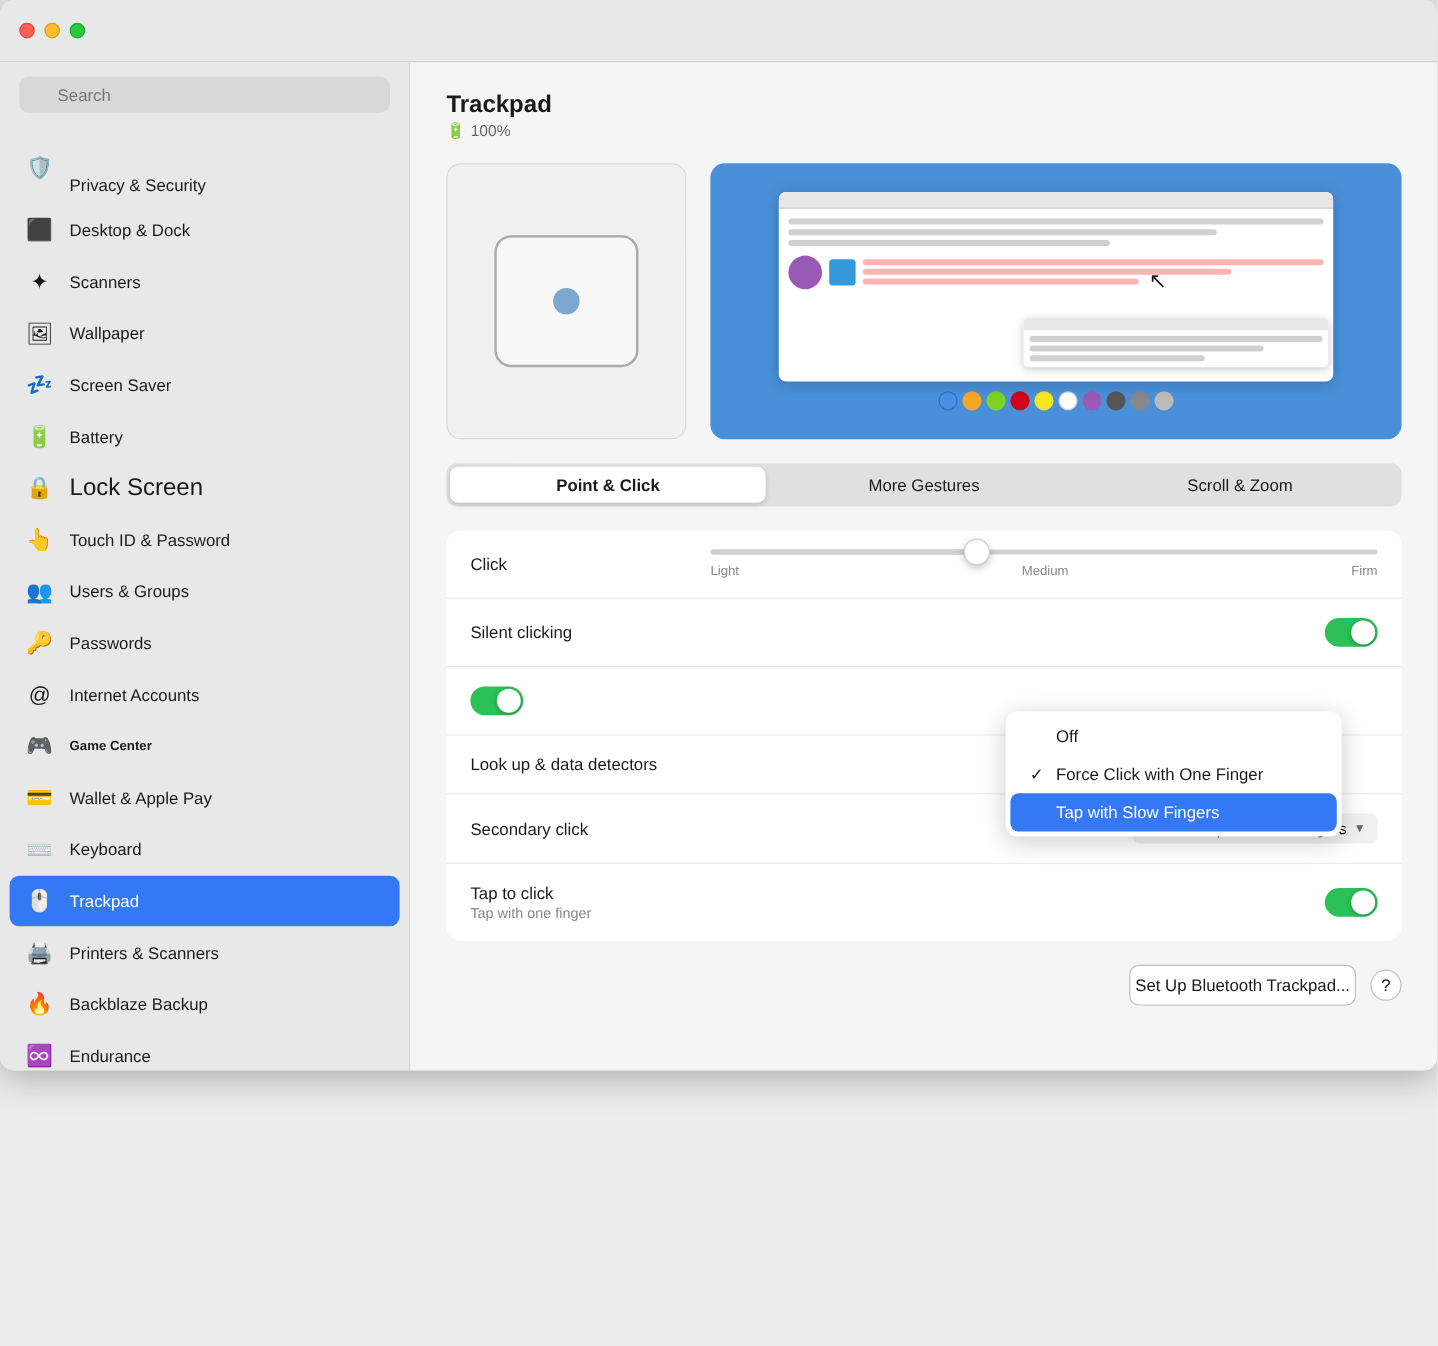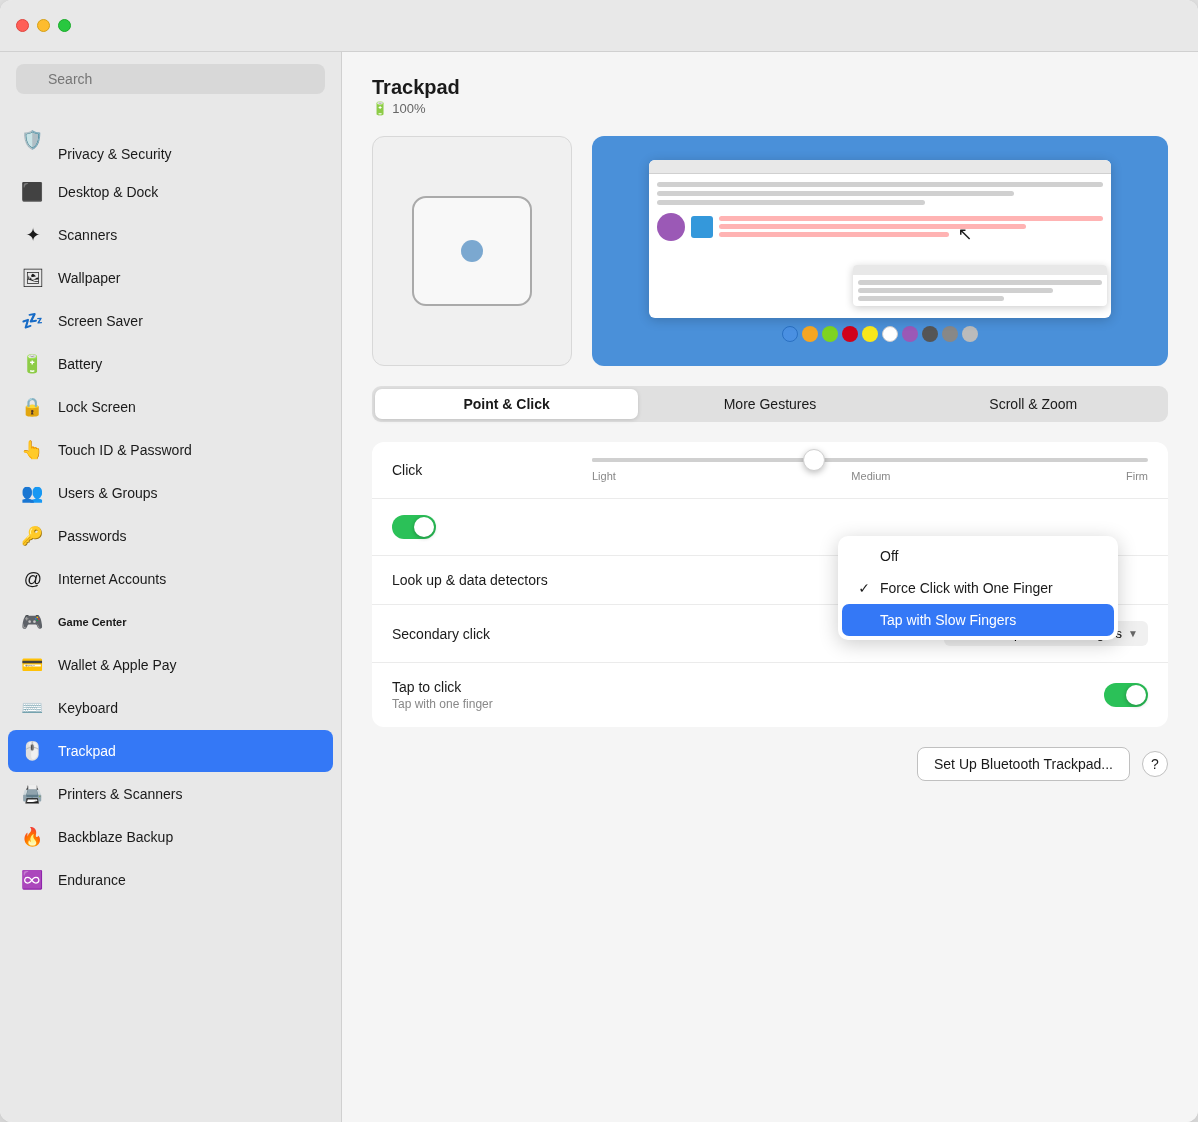--- a/index.html
+++ b/index.html
@@ -9,21 +9,21 @@
       width: 1198px;
       height: 1122px;
       overflow: hidden;
       display: flex;
       flex-direction: column;
     }
 
     
     .window {
       width: 1198px;
-      height: 1122px;
+      height: 892px;
       background: #f5f5f5;
       border-radius: 12px;
       overflow: hidden;
       display: flex;
       flex-direction: column;
       box-shadow: 0 4px 30px rgba(0,0,0,0.3);
     }
 
     .titlebar {
       height: 52px;
@@ -456,21 +456,21 @@
     
     .bottom-bar {
       display: flex;
       justify-content: flex-end;
       align-items: center;
       gap: 12px;
       margin-top: 16px;
     }
 
     .btn-outline {
-      padding: 8px 16px;
+      padding: 8px 4px;
       border: 1px solid #c0c0c0;
       background: white;
       border-radius: 8px;
       font-size: 14px;
       cursor: pointer;
       color: #1a1a1a;
     }
 
     .help-btn {
       width: 26px;
@@ -611,21 +611,21 @@
           <div class="sidebar-item">
     <div class="sidebar-icon" style="background: transparent; font-size: 18px;">
       🔋
     </div>
     <span style="font-size:14px;">Battery</span>
   </div>
           <div class="sidebar-item">
     <div class="sidebar-icon" style="background: transparent; font-size: 18px;">
       🔒
     </div>
-    <span style="font-size:14px;text-align:right;">Lock Screen</span>
+    <span style="font-size:20px;text-align:right;">Lock Screen</span>
   </div>
           <div class="sidebar-item">
     <div class="sidebar-icon" style="background: transparent; font-size: 18px;">
       👆
     </div>
     <span style="font-size:14px;">Touch ID &amp; Password</span>
   </div>
           <div class="sidebar-item">
     <div class="sidebar-icon" style="background: transparent; font-size: 18px;">
       👥
@@ -770,20 +770,27 @@
               </div>
               <div class="slider-labels">
                 <span>Light</span>
                 <span>Medium</span>
                 <span>Firm</span>
               </div>
             </div>
           </div>
         </div>
 
+        <div class="setting-row">
+          <div class="setting-label">Silent clicking</div>
+          <div style="flex:1;"></div>
+          <div class="toggle">
+            <div class="toggle-thumb"></div>
+          </div>
+        </div>
 
         <div class="setting-row">
           <div class="toggle">
             <div class="toggle-thumb"></div>
           </div>
         </div>
 
         <div class="setting-row has-dropdown">
           <div class="setting-label">Look up &amp; data detectors</div>
           <div style="flex:1;"></div>

